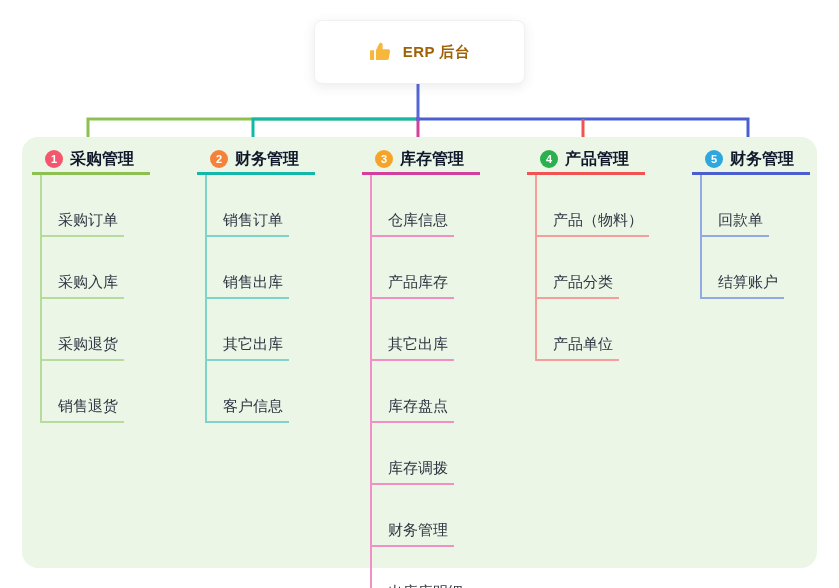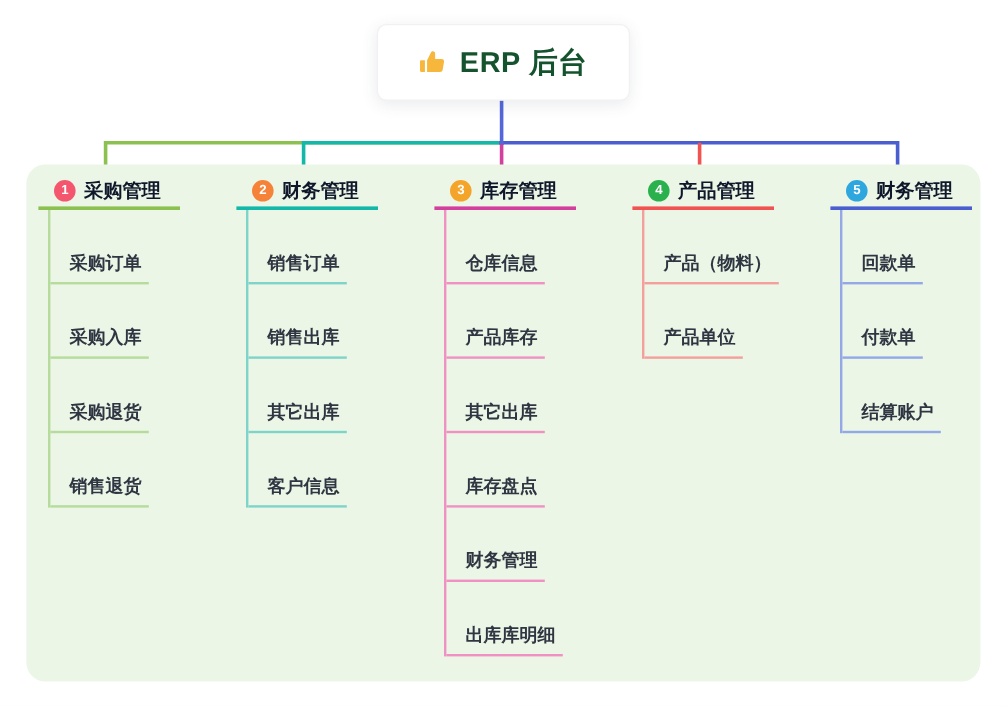--- a/index.html
+++ b/index.html
@@ -10,21 +10,21 @@
   #connectors{position:absolute;left:0;top:0;width:839px;height:588px;pointer-events:none;}
 
   
   .root-node{
     position:absolute;left:314px;top:20px;width:209px;height:62px;
     background:#ffffff;border:1px solid #f1f1f3;border-radius:8px;
     box-shadow:0 3px 12px rgba(60,70,90,.10);
     display:flex;align-items:center;justify-content:center;gap:10px;
     cursor:pointer;z-index:3;
   }
-  .root-title{font-size:24px;font-weight:600;color:#14532d;letter-spacing:.5px;}
+  .root-title{font-size:15px;font-weight:600;color:#a16207;letter-spacing:.5px;}
   .thumb svg{display:block;}
 
   
   .panel{
     position:absolute;left:22px;top:137px;width:795px;height:431px;
     border-radius:16px;z-index:1;
   }
 
   
   .branch{position:absolute;top:146px;width:130px;z-index:2;}
@@ -40,21 +40,21 @@
   .badge-num{color:#ffffff;font-size:11px;font-weight:700;line-height:1;}
   .branch-title{font-size:16px;font-weight:600;color:#0f172a;white-space:nowrap;}
   .branch-items{
     list-style:none;margin:0 0 0 8px;padding:0;
     border-left:2px solid var(--light);width:max-content;
   }
   .branch-item{
     height:52px;box-sizing:content-box;width:max-content;
     display:flex;align-items:flex-end;
     padding:0 6px 8px 16px;
-    border-bottom:2px solid var(--light);cursor:pointer;font-weight:bold;
+    border-bottom:2px solid var(--light);cursor:pointer;
   }
   .item-label{font-size:15px;color:#2f3541;white-space:nowrap;line-height:1;}
 </style>
 </head>
 <body>
 
 <div id="stage">
 
   <svg id="connectors" viewBox="0 0 839 588" xmlns="http://www.w3.org/2000/svg">
       <path d="M88 146 V119 H420" stroke="#8cc152" stroke-width="3" fill="none"></path>
@@ -134,55 +134,58 @@
         <li class="branch-item">
       <span class="item-label">产品库存</span>
     </li>
         <li class="branch-item">
       <span class="item-label">其它出库</span>
     </li>
         <li class="branch-item">
       <span class="item-label">库存盘点</span>
     </li>
         <li class="branch-item">
+      <span class="item-label">库存调拨</span>
+    </li>
+        <li class="branch-item">
       <span class="item-label">财务管理</span>
     </li>
         <li class="branch-item">
       <span class="item-label">出库库明细</span>
     </li>
       </ul>
     </div>
     <div class="branch" style="left: 527px; --strong: #f05352; --light: #f49f9b; --badge: #2ab14d;">
       <div class="branch-header">
         <span class="badge">
           <span class="badge-num">4</span>
         </span>
         <span class="branch-title">产品管理</span>
       </div>
       <ul class="branch-items">
         <li class="branch-item">
       <span class="item-label">产品（物料）</span>
     </li>
         <li class="branch-item">
+      <span class="item-label">产品分类</span>
+    </li>
+        <li class="branch-item">
       <span class="item-label">产品单位</span>
     </li>
       </ul>
     </div>
     <div class="branch" style="left: 692px; --strong: #4a5ed0; --light: #93a9e6; --badge: #2ea7de;">
       <div class="branch-header">
         <span class="badge">
           <span class="badge-num">5</span>
         </span>
         <span class="branch-title">财务管理</span>
       </div>
       <ul class="branch-items">
         <li class="branch-item">
       <span class="item-label">回款单</span>
     </li>
         <li class="branch-item">
-      <span class="item-label">付款单</span>
-    </li>
-        <li class="branch-item">
       <span class="item-label">结算账户</span>
     </li>
       </ul>
     </div>
   </div>
 
 </body></html>

